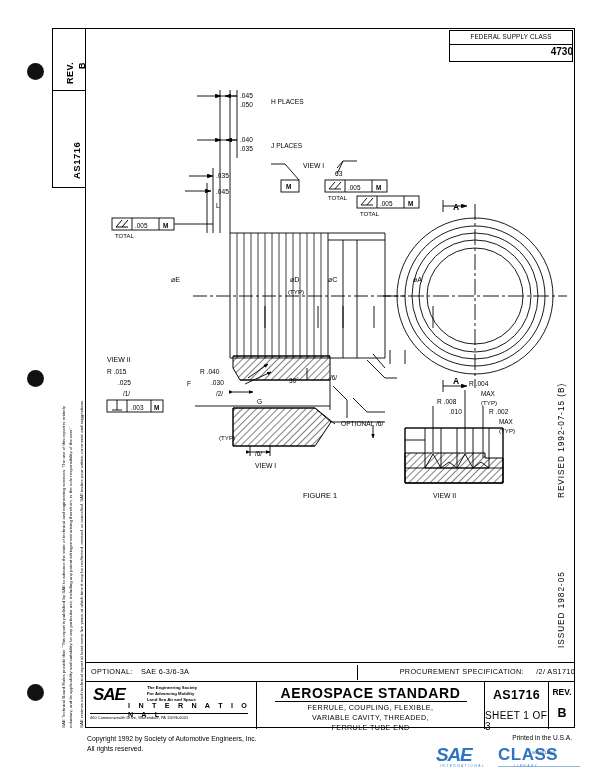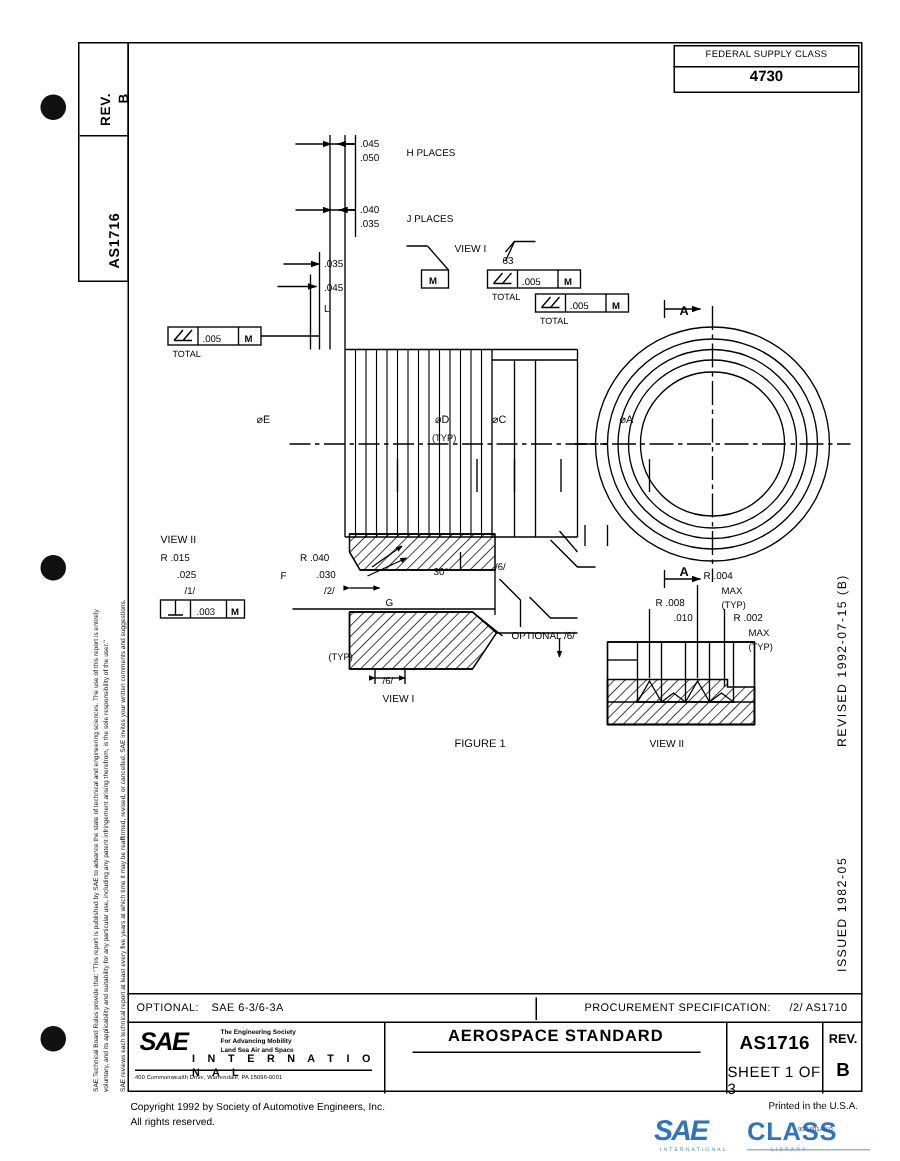--- a/index.html
+++ b/index.html
@@ -42,40 +42,40 @@
   .draw{position:absolute;left:85px;top:28px;width:490px;height:632px;}
   svg{position:absolute;left:0;top:0;}
 
   
   .tb{position:absolute;left:85px;top:662px;width:490px;height:66px;
       border-top:1.4px solid #000;box-sizing:border-box;}
   .tb-r1{position:absolute;left:0;top:0;width:100%;height:19px;
       border-bottom:1.3px solid #000;box-sizing:border-box;}
   .tb-cust{position:absolute;left:6px;top:4px;font-size:7.3px;letter-spacing:.3px;}
   .tb-vsep{position:absolute;left:272px;top:2px;height:15px;border-left:1.2px solid #000;}
-  .tb-proc{position:absolute;right:10px;top:4px;font-size:7.3px;letter-spacing:.3px;}
+  .tb-proc{position:absolute;right:0;top:4px;font-size:7.3px;letter-spacing:.3px;}
 
   .tb-r2{position:absolute;left:0;top:19px;width:100%;height:47px;}
   .cell{position:absolute;top:0;height:47px;box-sizing:border-box;}
   .c-logo{left:0;width:172px;border-right:1.3px solid #000;}
   .c-title{left:172px;width:228px;border-right:1.3px solid #000;}
   .c-num{left:400px;width:64px;border-right:1.3px solid #000;}
   .c-rev{left:464px;width:26px;}
 
   .sae-logo{position:absolute;left:8px;top:3px;font-size:17px;font-weight:bold;
       font-style:italic;letter-spacing:-1px;}
   .sae-tag{position:absolute;left:62px;top:3px;font-size:4.3px;line-height:1.35;
       font-weight:bold;}
   .sae-intl{position:absolute;left:6px;top:19px;font-size:7.2px;font-weight:bold;
       letter-spacing:3.2px;padding-left:37px;}
   .sae-rule{position:absolute;left:5px;top:31px;width:158px;border-top:1px solid #000;}
   .sae-addr{position:absolute;left:5px;top:34px;font-size:3.8px;letter-spacing:.1px;}
 
   .as-head{position:absolute;left:0;top:3px;width:100%;text-align:center;
-      font-size:11px;font-weight:bold;letter-spacing:.6px;}
+      font-size:14px;font-weight:bold;letter-spacing:.6px;}
   .as-underline{position:absolute;left:18px;top:19px;width:192px;border-top:1.1px solid #000;}
   .as-sub{position:absolute;left:0;top:21px;width:100%;text-align:center;
       font-size:7.2px;line-height:1.38;letter-spacing:.4px;}
 
   .num-main{position:absolute;left:0;top:6px;width:100%;text-align:center;
       font-size:12.5px;font-weight:bold;letter-spacing:.3px;}
   .num-sheet{position:absolute;left:0;top:28px;width:100%;text-align:left;
       font-size:10px;letter-spacing:.4px;}
   .rev-main{position:absolute;left:0;top:5px;width:100%;text-align:center;
       font-size:8.5px;font-weight:bold;}
@@ -123,21 +123,21 @@
       <div class="vtxt" style="left:18px;top:88px;transform:rotate(-90deg);font-size:9.5px;">AS1716</div>
     </div>
   </div>
 
   <div class="sheet-border"></div>
 
   <div class="fsc">
     <div class="lbl">FEDERAL SUPPLY CLASS</div>
   </div>
   <div class="fsc-divider"></div>
-  <div style="position:absolute;left:449px;top:46px;width:124px;text-align:center;font-size:10px;font-weight:bold;">4730</div>
+  <div style="position:absolute;left:449px;top:46px;width:124px;text-align:right;font-size:10px;font-weight:bold;">4730</div>
 
   <div class="rightcol">
     <div class="vtxt" style="left:9px;top:318px;transform:rotate(-90deg);font-size:8.2px;letter-spacing:1px;font-weight:normal;">ISSUED  1982-05</div>
     <div class="vtxt" style="left:9px;top:168px;transform:rotate(-90deg);font-size:8.2px;letter-spacing:1px;font-weight:normal;">REVISED  1992-07-15  (B)</div>
   </div>
 
   <div class="draw">
     <svg width="490" height="632" viewBox="0 0 490 632">
       <defs>
         <pattern id="hatchR" width="5" height="5" patternTransform="rotate(45)" patternUnits="userSpaceOnUse">
@@ -394,20 +394,25 @@
 For Advancing Mobility
 Land Sea Air and Space</div>
         <div class="sae-intl">I N T E R N A T I O N A L</div>
         <div class="sae-rule"></div>
         <div class="sae-addr">400 Commonwealth Drive, Warrendale, PA  15096-0001</div>
       </div>
 
       <div class="cell c-title">
         <div class="as-head">AEROSPACE STANDARD</div>
         <div class="as-underline"></div>
+        <div class="as-sub">
+          <div>FERRULE, COUPLING, FLEXIBLE,</div>
+          <div>VARIABLE CAVITY, THREADED,</div>
+          <div>FERRULE TUBE END</div>
+        </div>
       </div>
 
       <div class="cell c-num">
         <div class="num-main">AS1716</div>
         <div class="num-sheet">SHEET 1 OF 3</div>
       </div>
 
       <div class="cell c-rev">
         <div class="rev-main">REV.</div>
         <div class="rev-val">B</div>

